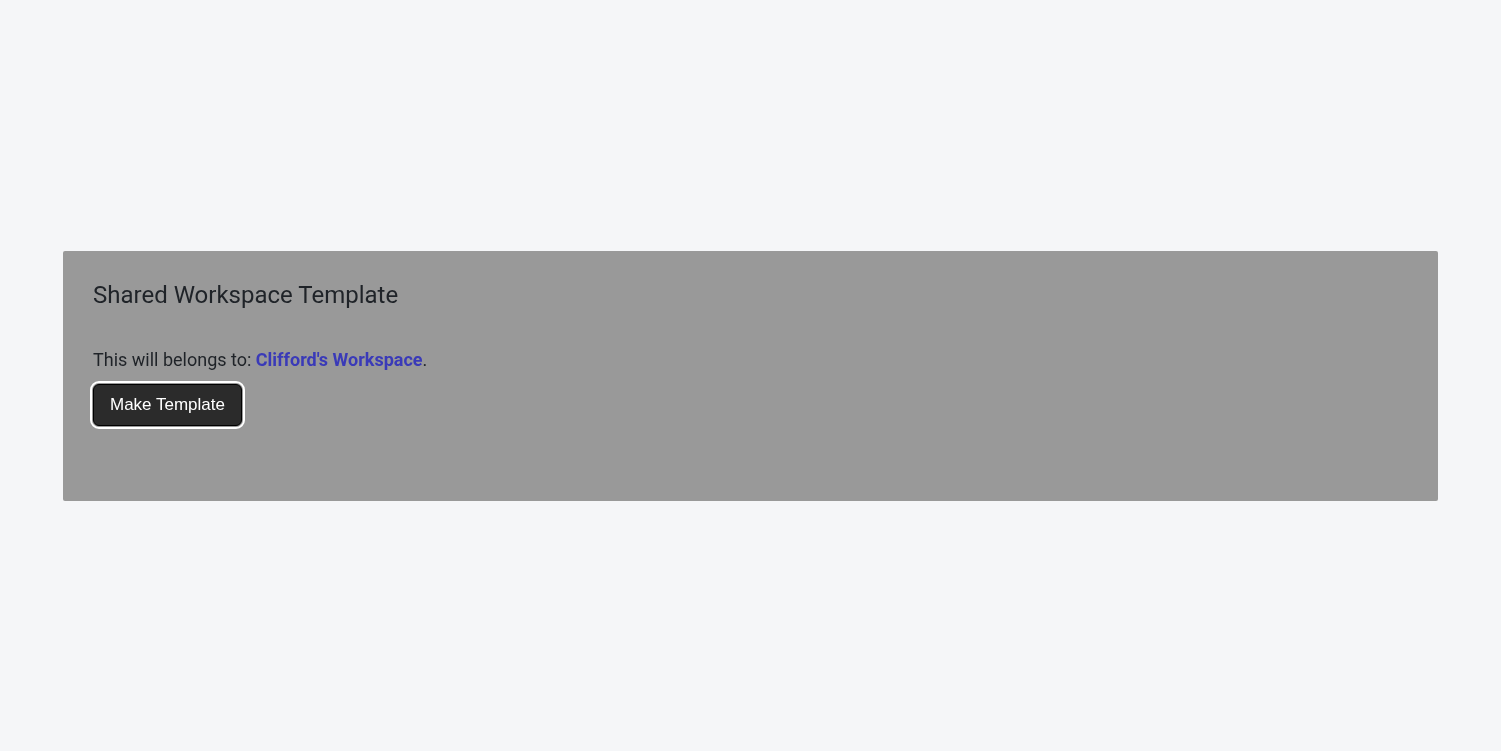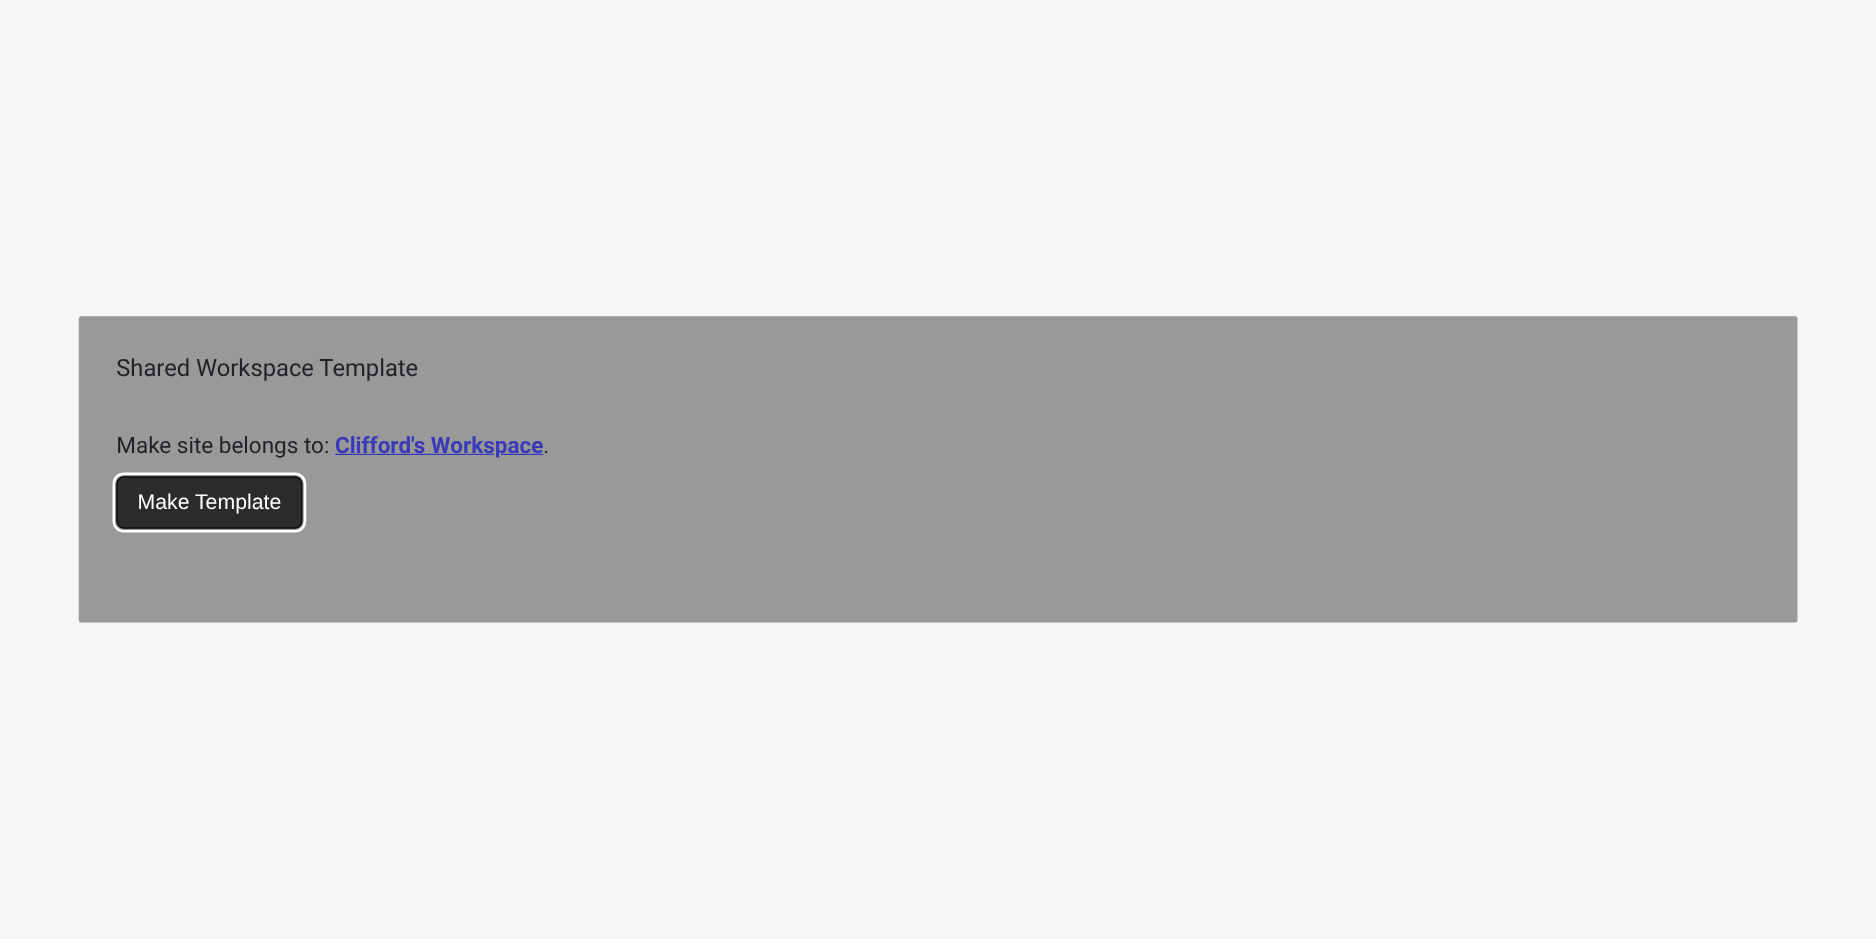--- a/index.html
+++ b/index.html
@@ -17,34 +17,33 @@
       justify-content: center;
     }
     .panel {
       width: 1375px;
       background-color: #999999;
       padding: 30px 30px 75px 30px;
       border-radius: 2px;
       position: relative;
     }
     .panel-title {
-      font-size: 19px;
+      font-size: 24px;
       font-weight: 400;
       color: #1f2328;
       margin-bottom: 40px;
     }
     .belongs-to {
       font-size: 18px;
       color: #1f2328;
       margin-bottom: 14px;
     }
     .workspace-link {
       color: #3a3ab8;
       font-weight: 700;
-      text-decoration: underline;
       cursor: pointer;
     }
     .content-row {
       display: flex;
       justify-content: space-between;
       align-items: flex-start;
     }
     .left-col {
       flex: 1;
     }
@@ -71,21 +70,21 @@
       line-height: 1.35;
     }
   </style>
 </head>
 <body>
 
 <div class="panel">
   <h1 class="panel-title">Shared Workspace Template</h1>
 
   <p class="belongs-to">
-    <span>Make site belongs to: </span><a class="workspace-link">Clifford's Workspace</a><span>.</span>
+    <span>This will belongs to: </span><a class="workspace-link">Clifford's Workspace</a><span>.</span>
   </p>
 
   <div class="content-row">
     <div class="left-col">
       <button class="make-template-btn">Make Template</button>
     </div>
   </div>
 </div>
 
 </body></html>

